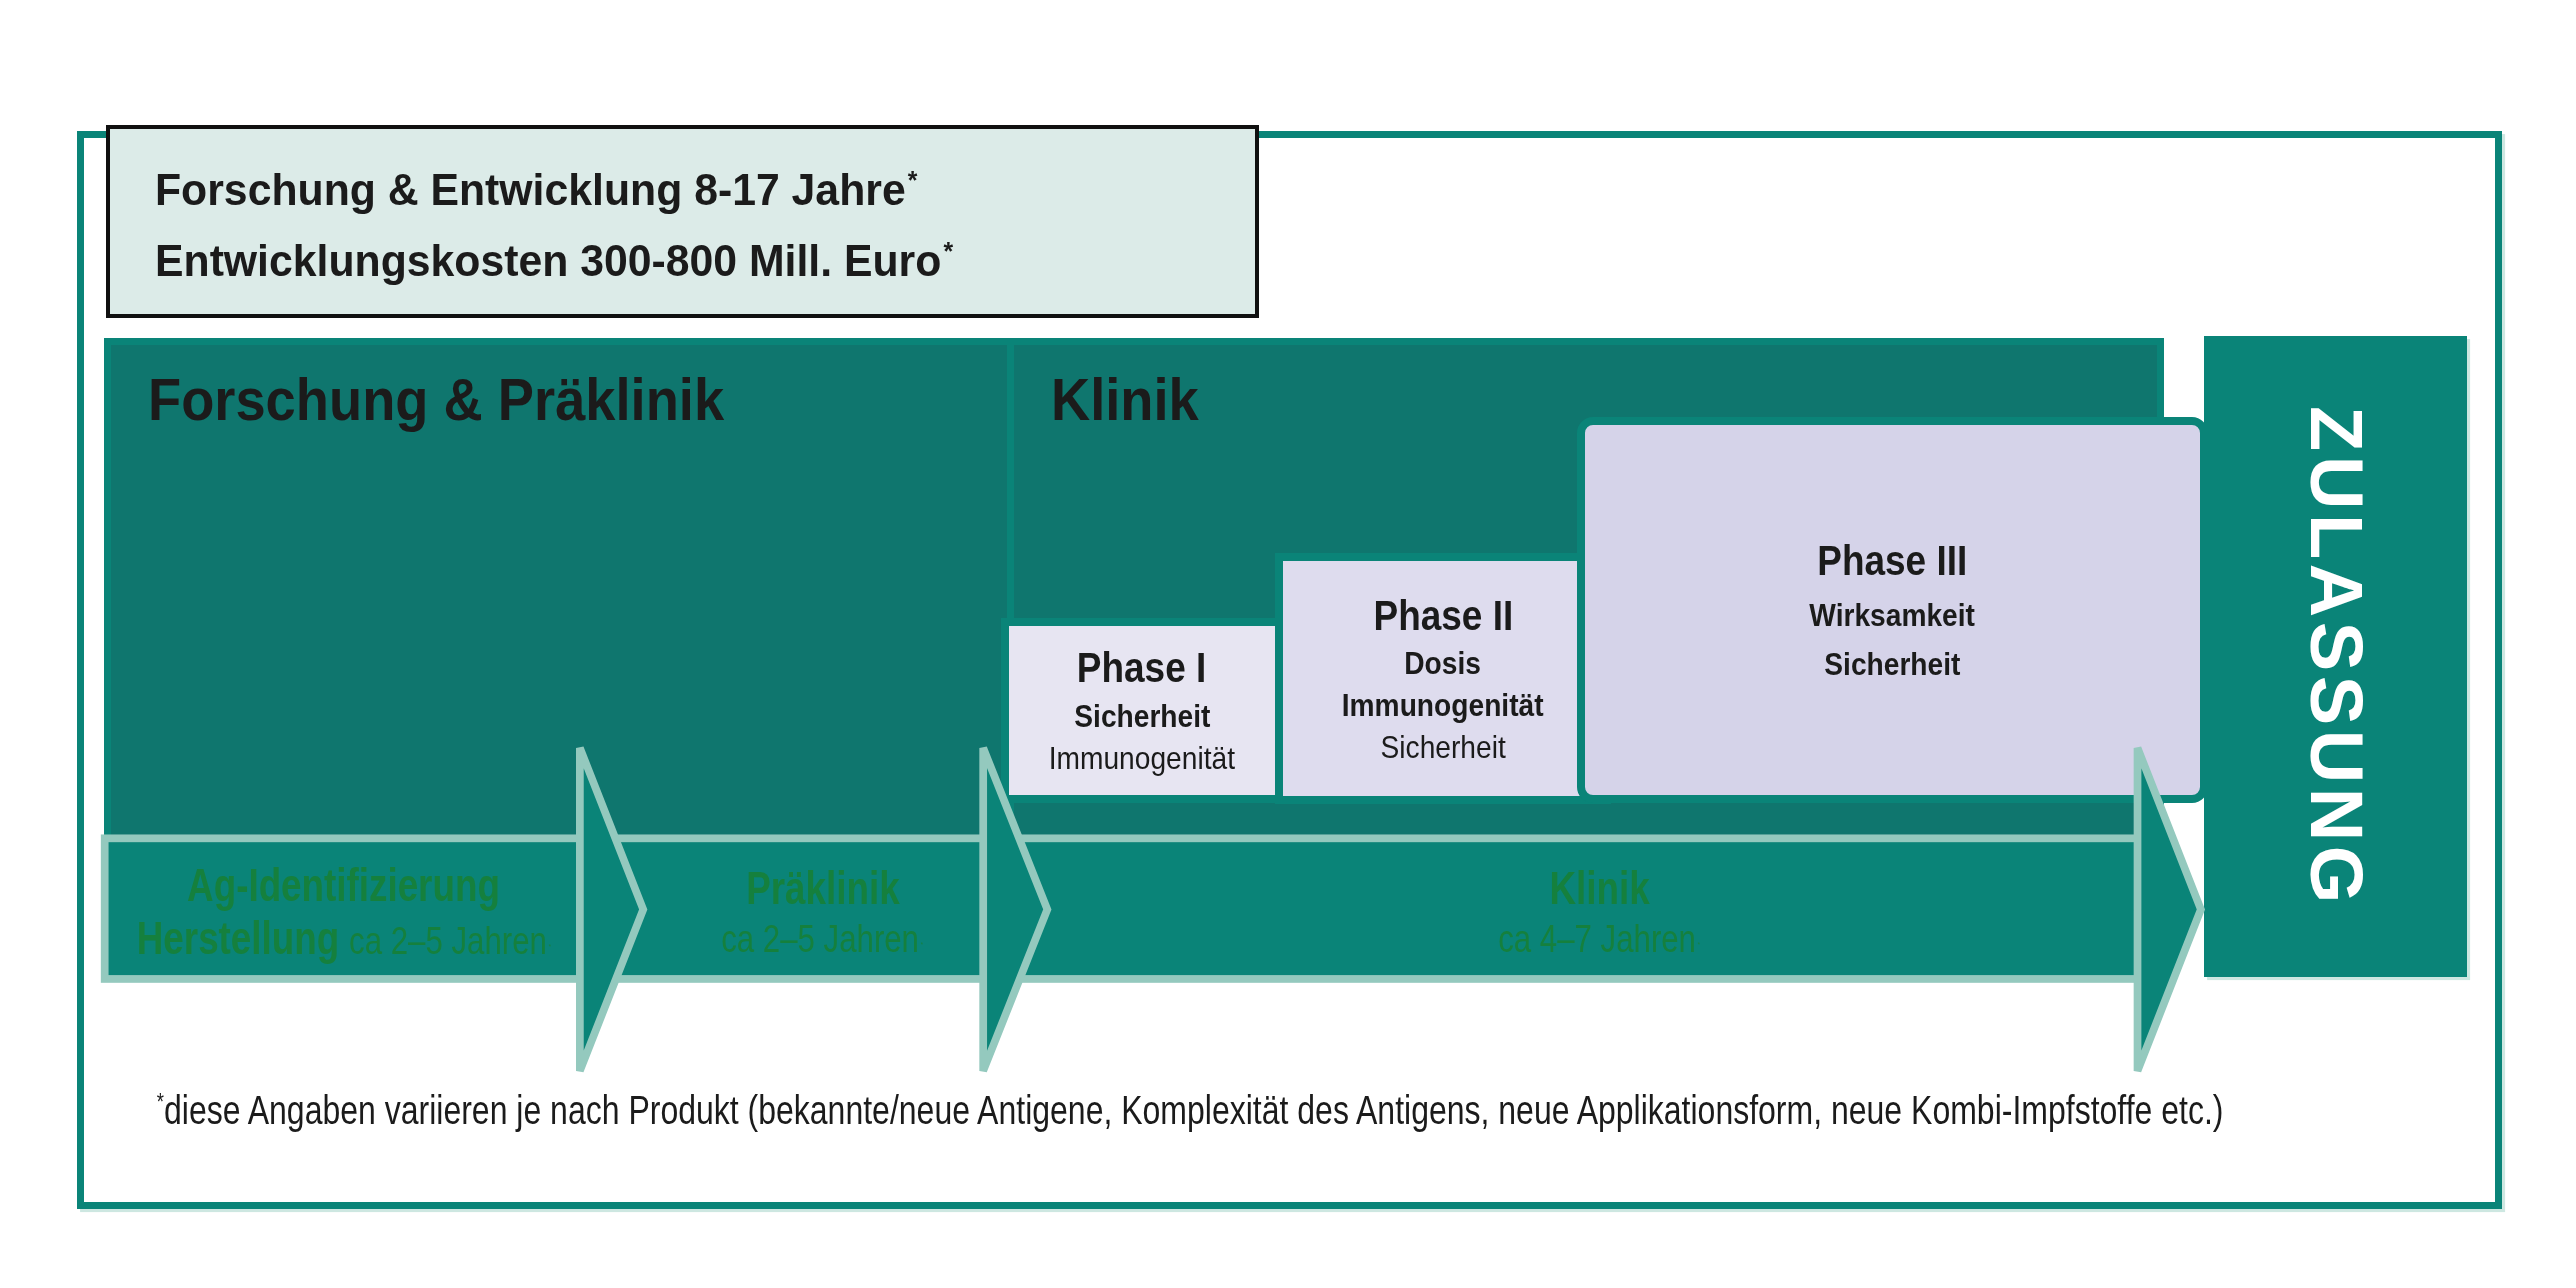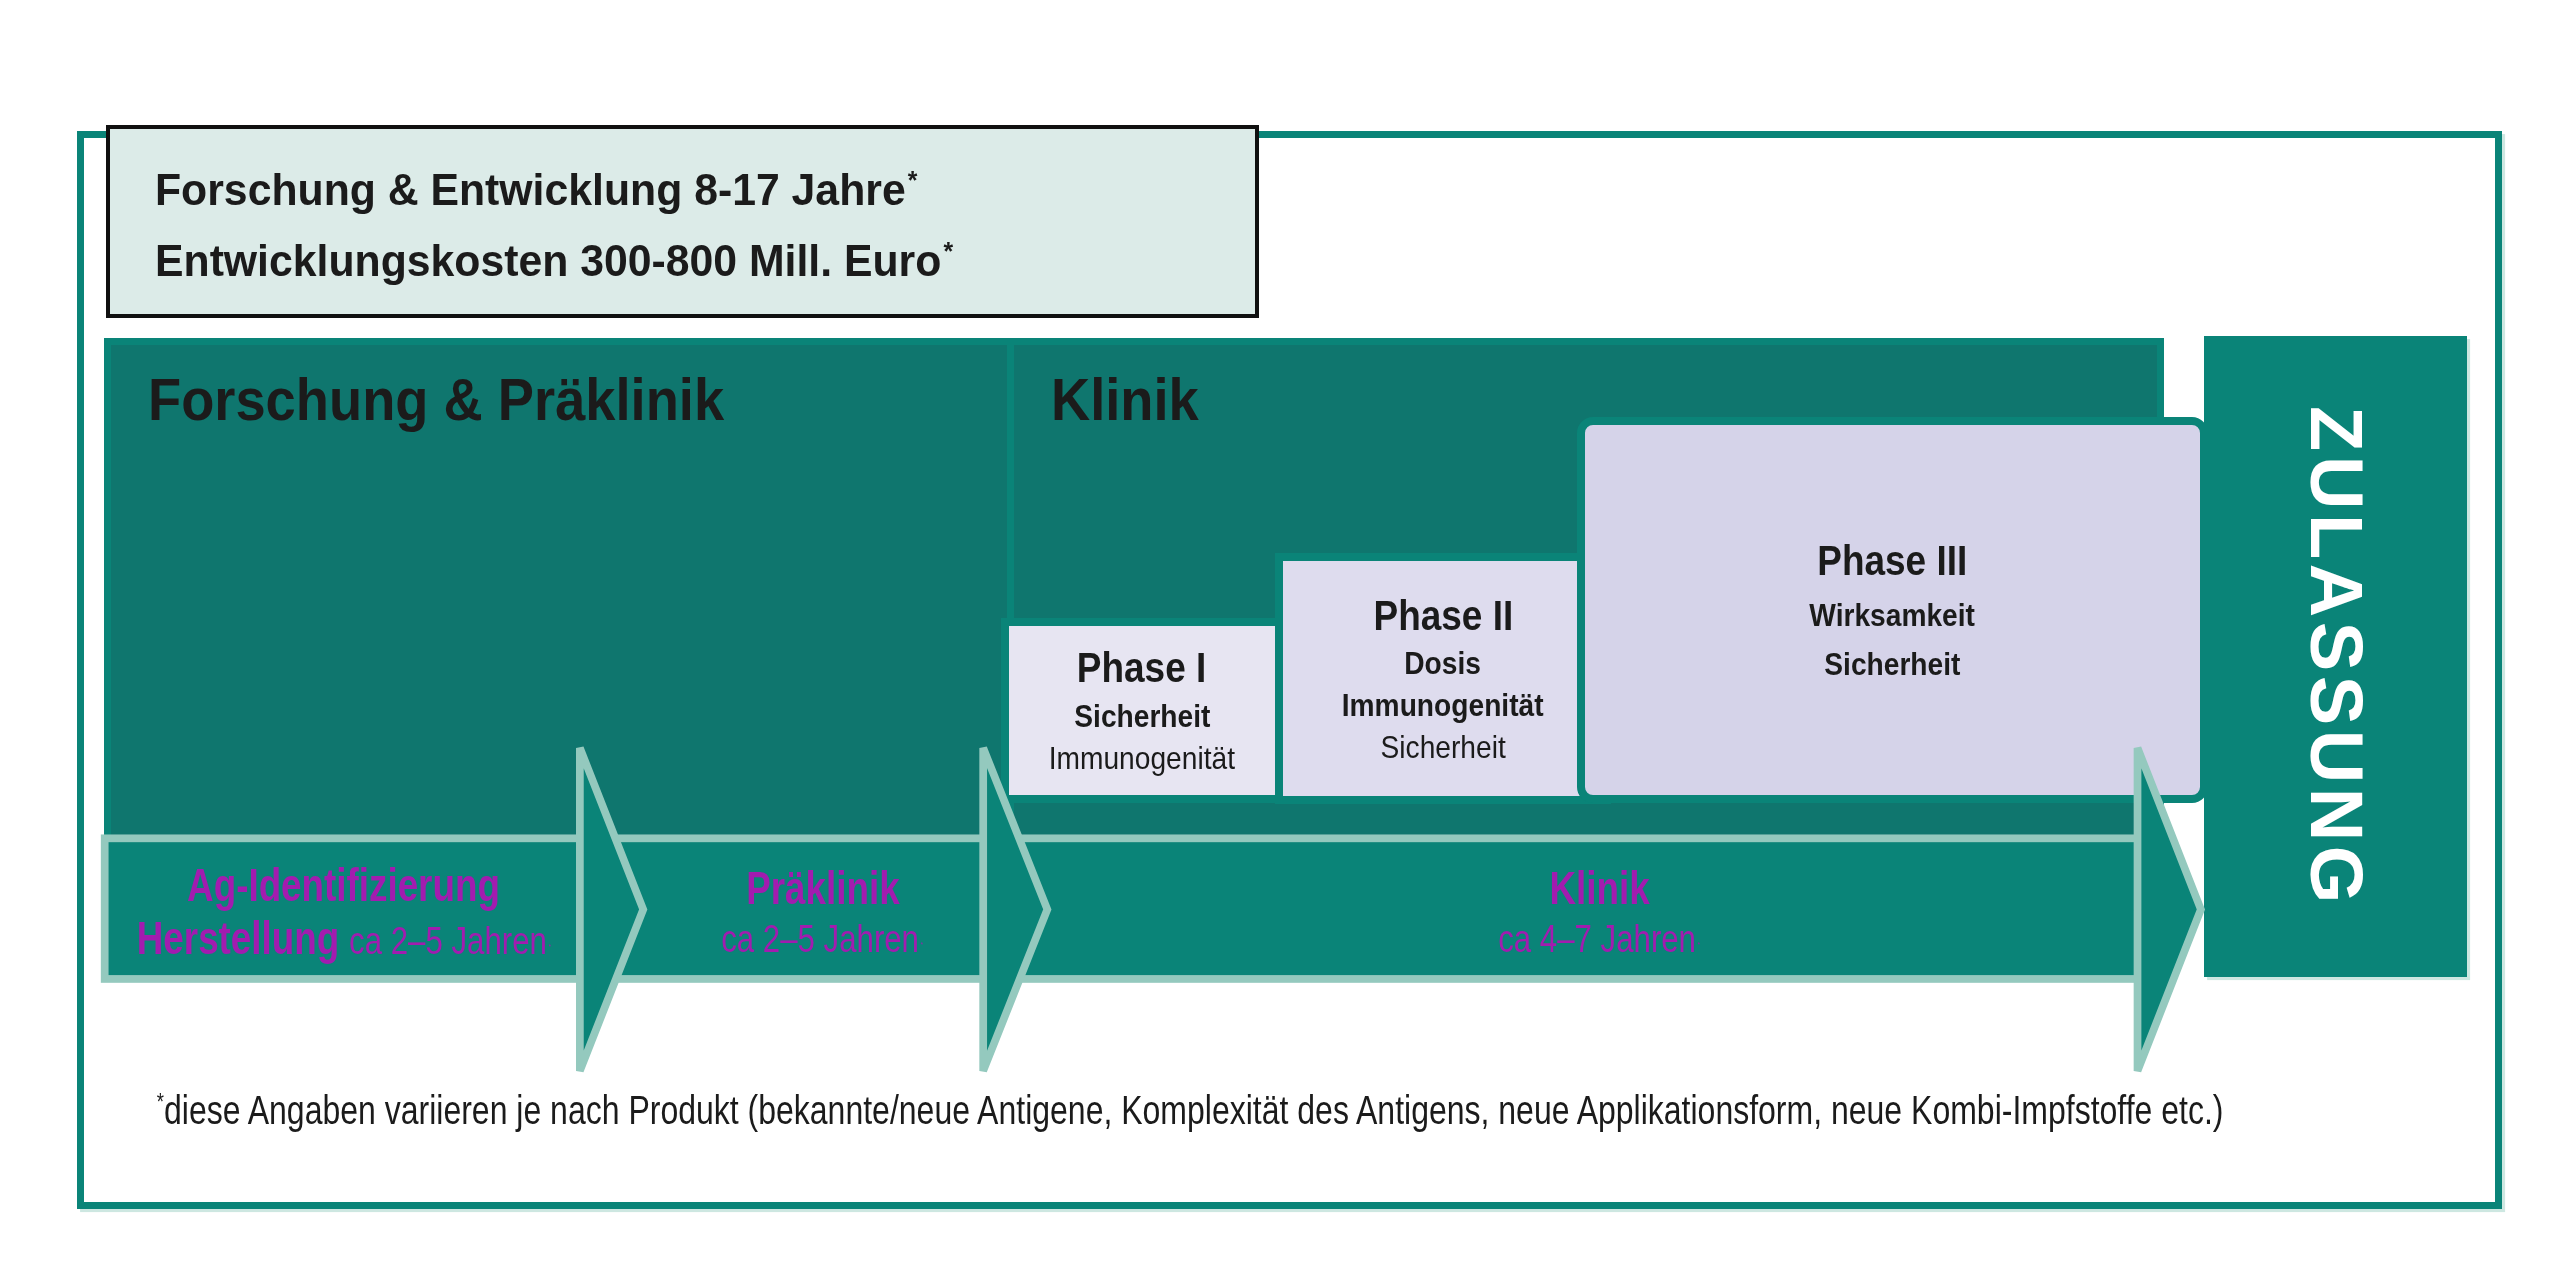--- a/index.html
+++ b/index.html
@@ -35,21 +35,21 @@
   .phase-3{left:1577px;top:417px;width:631px;height:386px;background:#d5d3e9;gap:17px;border-radius:16px;}
   .phase-title{font-weight:bold;font-size:42px;line-height:1;white-space:nowrap;
     display:inline-block;transform:scaleX(.88);transform-origin:50% 50%;}
   .phase-line{font-size:32px;line-height:1;white-space:nowrap;
     display:inline-block;transform:scaleX(.88);transform-origin:50% 50%;}
   .phase-line.bold{font-weight:bold;}
 
   
   .arrows-svg{position:absolute;left:0;top:0;width:2576px;height:1288px;z-index:6;}
   .arrow-label{position:absolute;z-index:7;display:flex;flex-direction:column;
-    justify-content:center;align-items:center;gap:7.7px;color:#a21caf;}
+    justify-content:center;align-items:center;gap:7.7px;color:#15803d;}
   .arrow-label-1{left:104px;top:842px;width:479px;height:139px;}
   .arrow-label-2{left:641px;top:842px;width:363px;height:139px;}
   .arrow-label-3{left:1051px;top:842px;width:1097px;height:139px;}
   .arrow-line{line-height:1;white-space:nowrap;display:inline-block;
     transform:scaleX(.8);transform-origin:50% 50%;}
   .arrow-line .big{font-weight:bold;font-size:46px;}
   .arrow-line .small{font-size:39px;font-weight:normal;}
   .arrow-line .small.after-big{margin-left:12.4px;}
 
   

